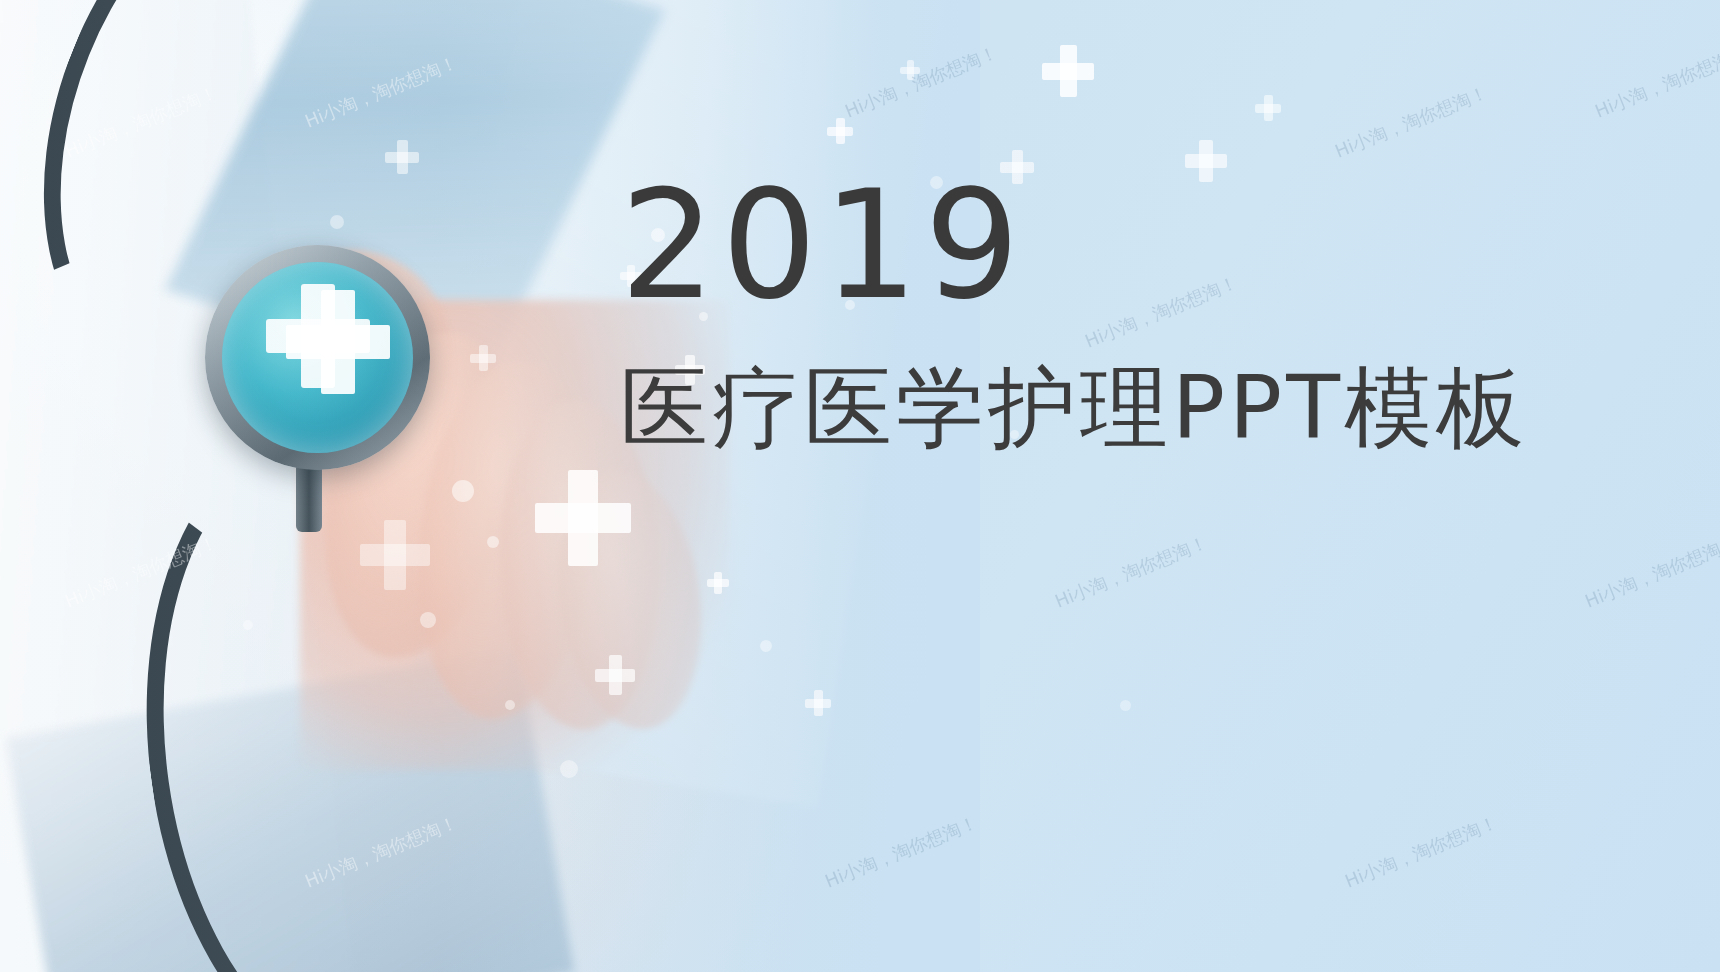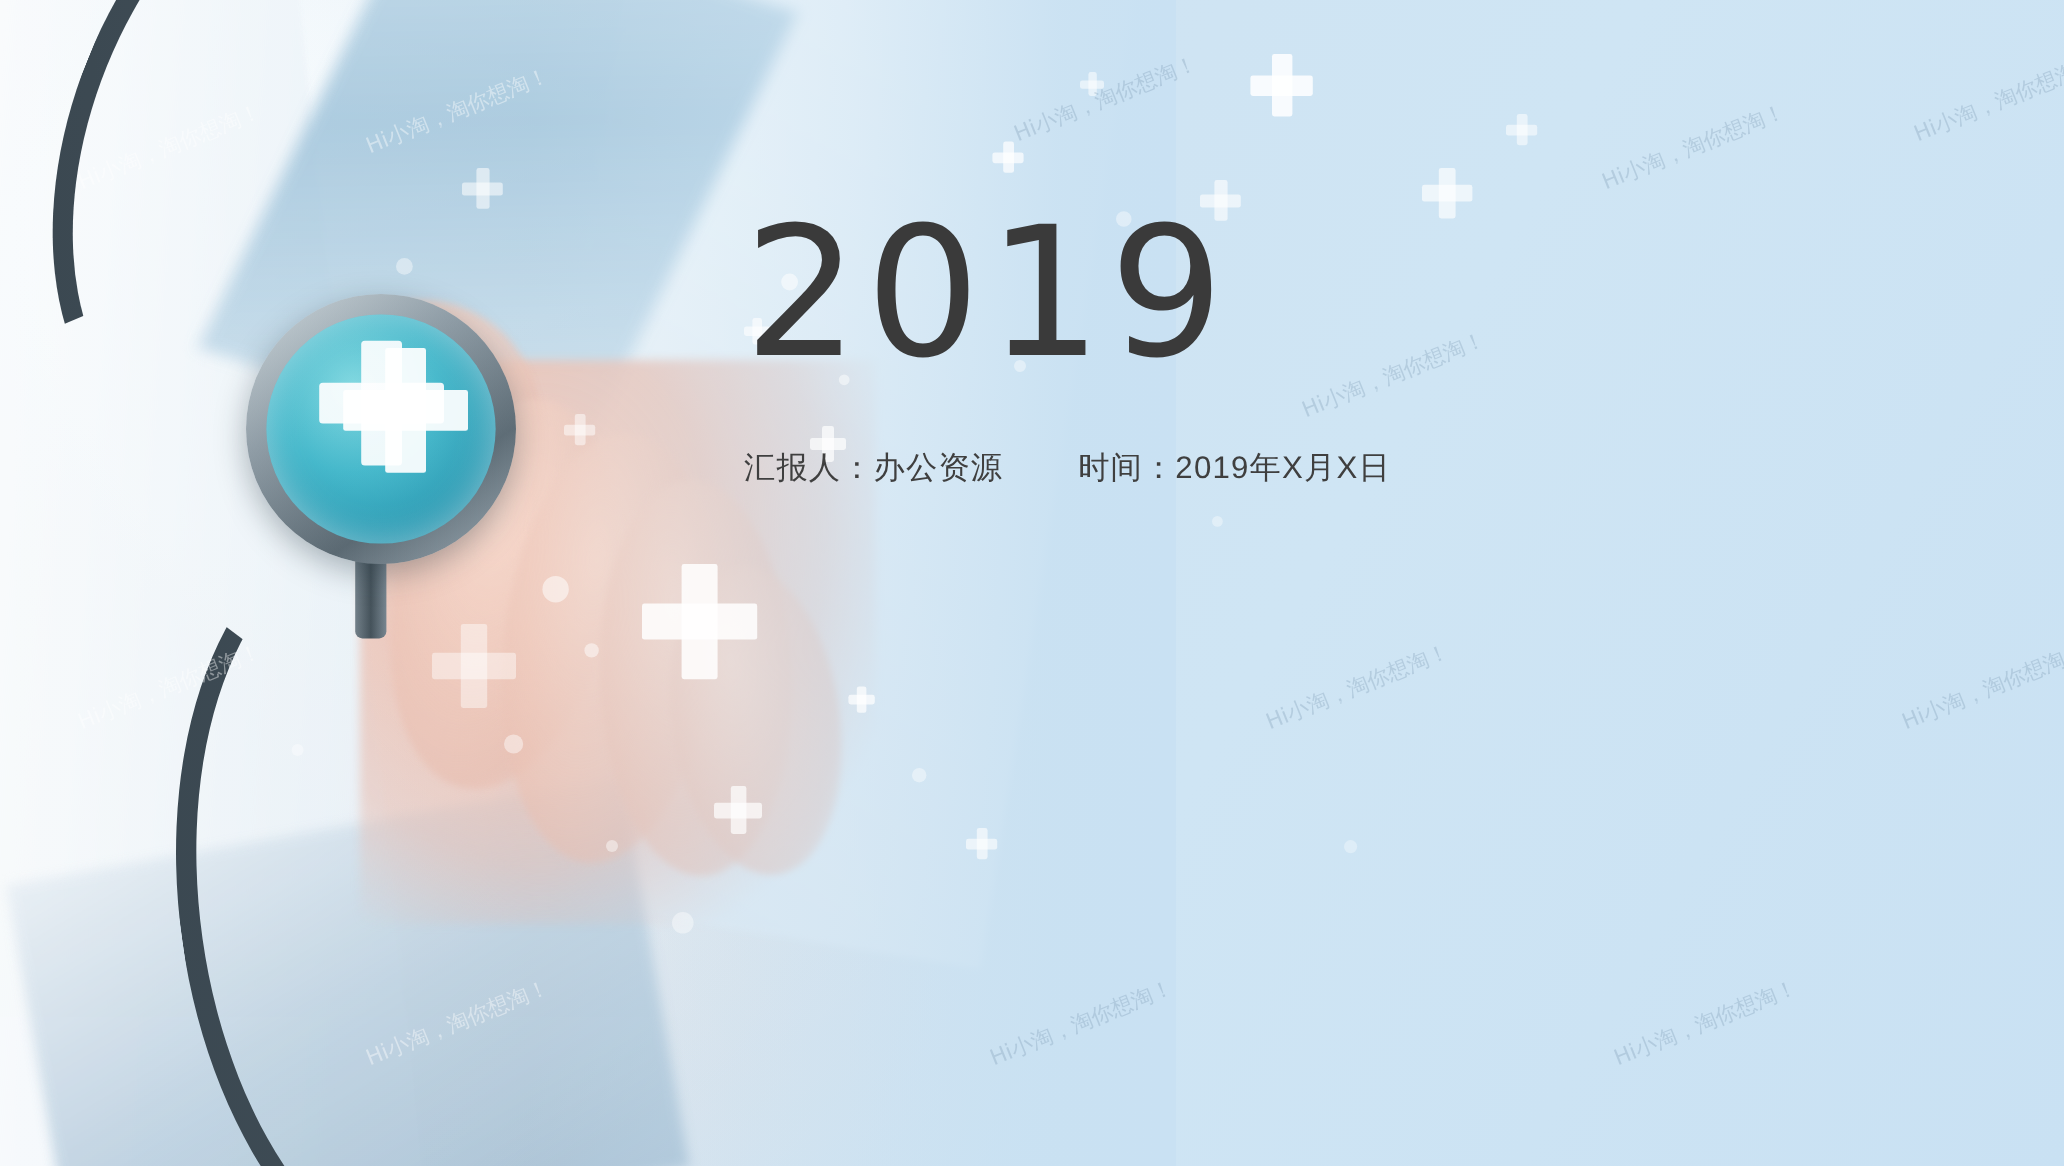--- a/index.html
+++ b/index.html
@@ -335,25 +335,21 @@
         <div style="position: absolute; background: rgba(255, 255, 255, 0.45); border-radius: 2px; left: 0px; top: 24px; width: 70px; height: 22px;"></div>
       </div>
       <div class="cross" style="left: 470px; top: 345px; width: 26px; height: 26px; color: rgba(255, 255, 255, 0.5);">
         <div style="position: absolute; background: rgba(255, 255, 255, 0.5); border-radius: 2px; left: 8.5px; top: 0px; width: 9px; height: 26px;"></div>
         <div style="position: absolute; background: rgba(255, 255, 255, 0.5); border-radius: 2px; left: 0px; top: 8.5px; width: 26px; height: 9px;"></div>
       </div>
     </div>
 
   <div class="text-block">
     <div class="year">2019</div>
-    <div class="meta">
-      <span>汇报人：办公资源</span>
-      <span class="gap"></span>
-      <span>时间：2019年X月X日</span>
-    </div>
+    <div class="title-cn">医疗医学护理PPT模板</div>
   </div>
 
   <div id="watermark-layer">
       <div class="wm light" style="left: 60px; top: 110px;">Hi小淘，淘你想淘！</div>
       <div class="wm light" style="left: 300px; top: 80px;">Hi小淘，淘你想淘！</div>
       <div class="wm light" style="left: 300px; top: 840px;">Hi小淘，淘你想淘！</div>
       <div class="wm light" style="left: 60px; top: 560px;">Hi小淘，淘你想淘！</div>
       <div class="wm" style="left: 820px; top: 840px;">Hi小淘，淘你想淘！</div>
       <div class="wm" style="left: 840px; top: 70px;">Hi小淘，淘你想淘！</div>
       <div class="wm" style="left: 1050px; top: 560px;">Hi小淘，淘你想淘！</div>

